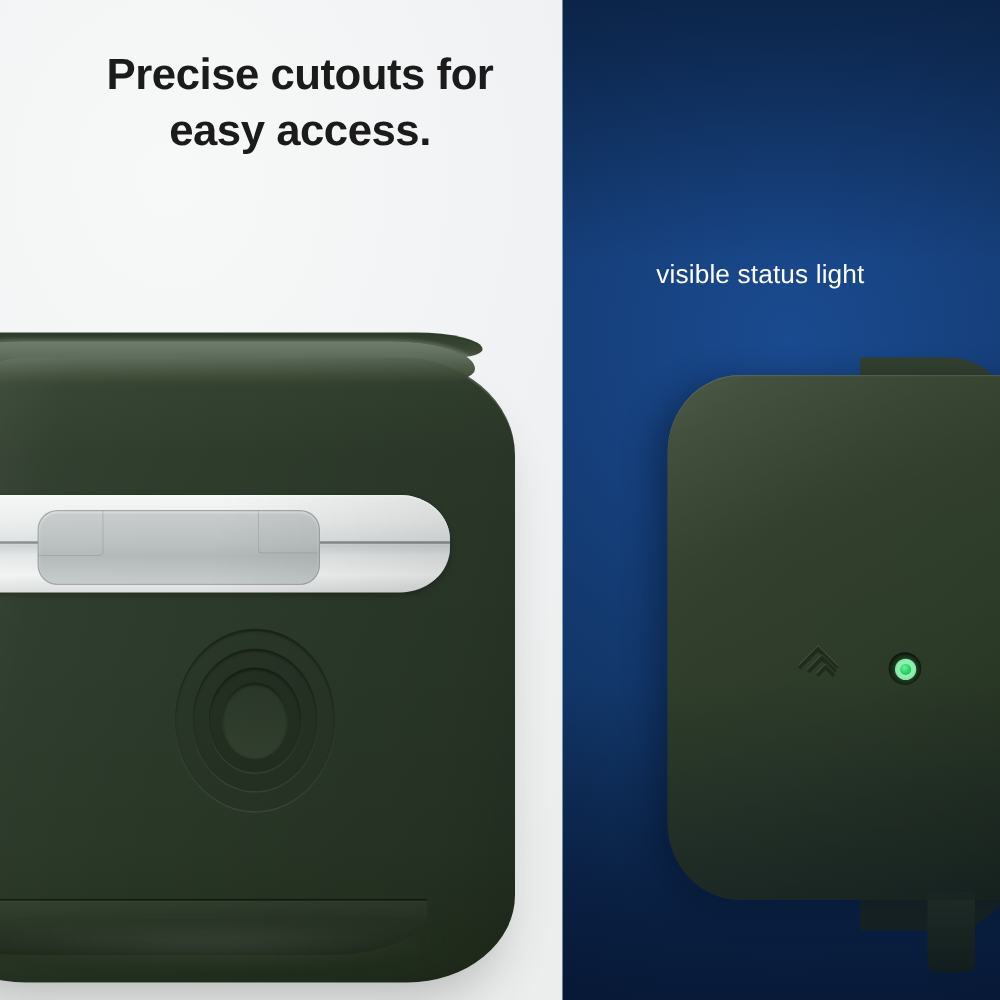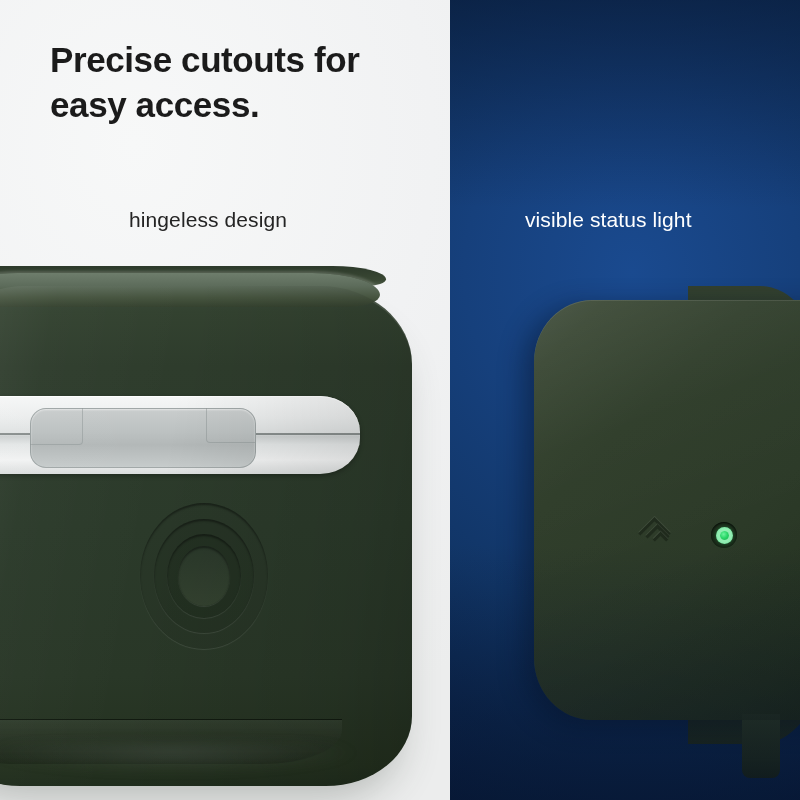--- a/index.html
+++ b/index.html
@@ -51,20 +51,21 @@
     position: absolute;
     left: 50px;
     top: 38px;
     width: 380px;
     font-size: 35px;
     line-height: 1.28;
     font-weight: 700;
     letter-spacing: -0.4px;
     color: #1b1b1b;
     white-space: pre-line;
+    text-align: center;
   }
   .caption {
     position: absolute;
     font-size: 21px;
     font-weight: 400;
     letter-spacing: 0.1px;
   }
   .caption-left {
     left: 129px;
     top: 208px;
@@ -423,21 +424,20 @@
 </head>
 <body>
 
 <div class="stage">
 
   <div class="panel panel-left">
 
     <div class="headline">Precise cutouts for
 easy access.</div>
 
-    <div class="caption caption-left">hingeless design</div>
 
     <div class="case-left leather">
       <div class="case-left-rim-dark"></div>
       <div class="case-left-rim"></div>
 
       <div class="hinge-band"></div>
       <div class="hinge-plate"></div>
       <div class="hinge-notch-l"></div>
       <div class="hinge-notch-r"></div>
 

